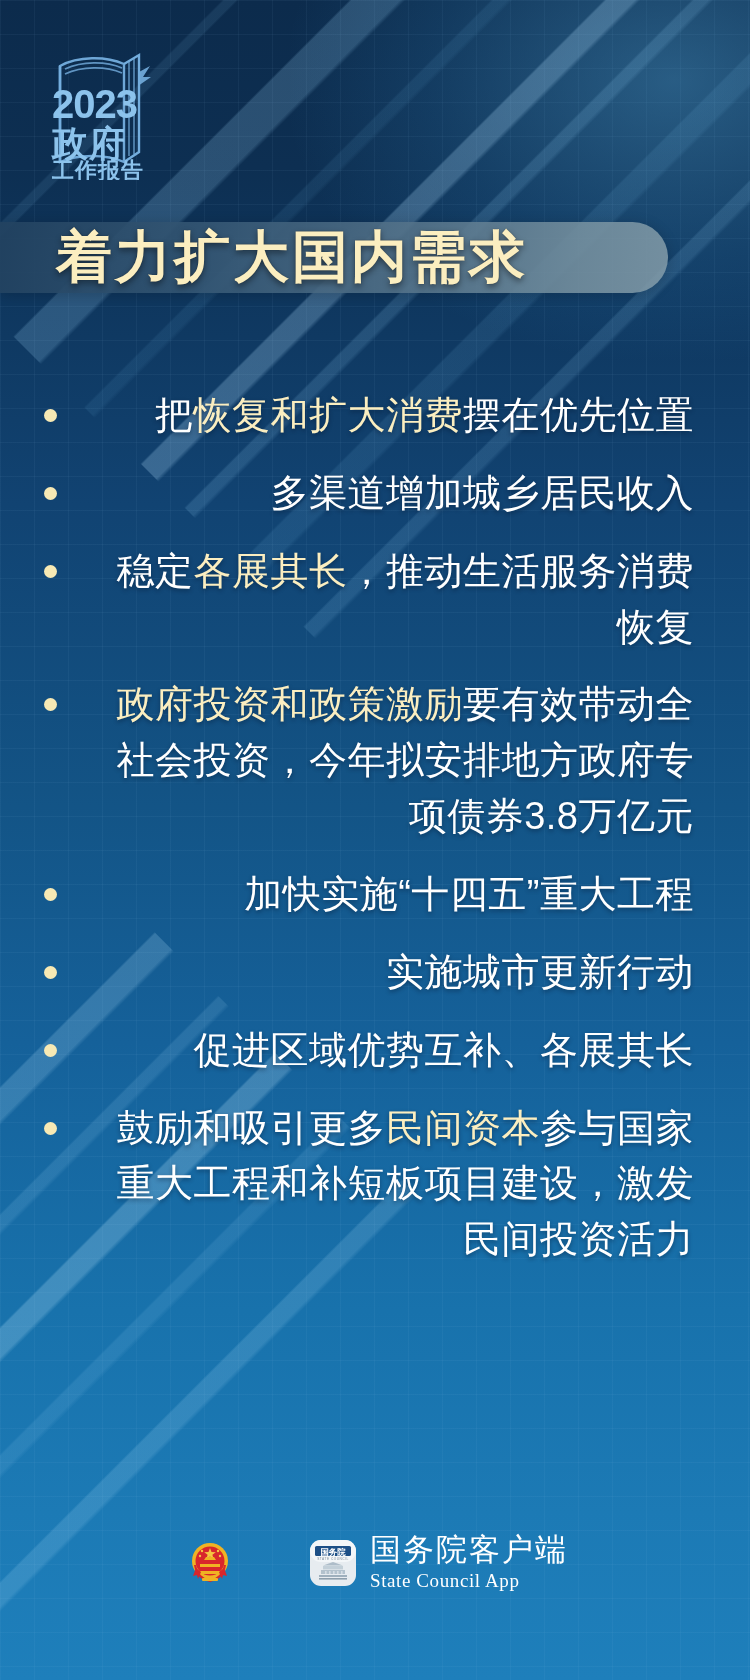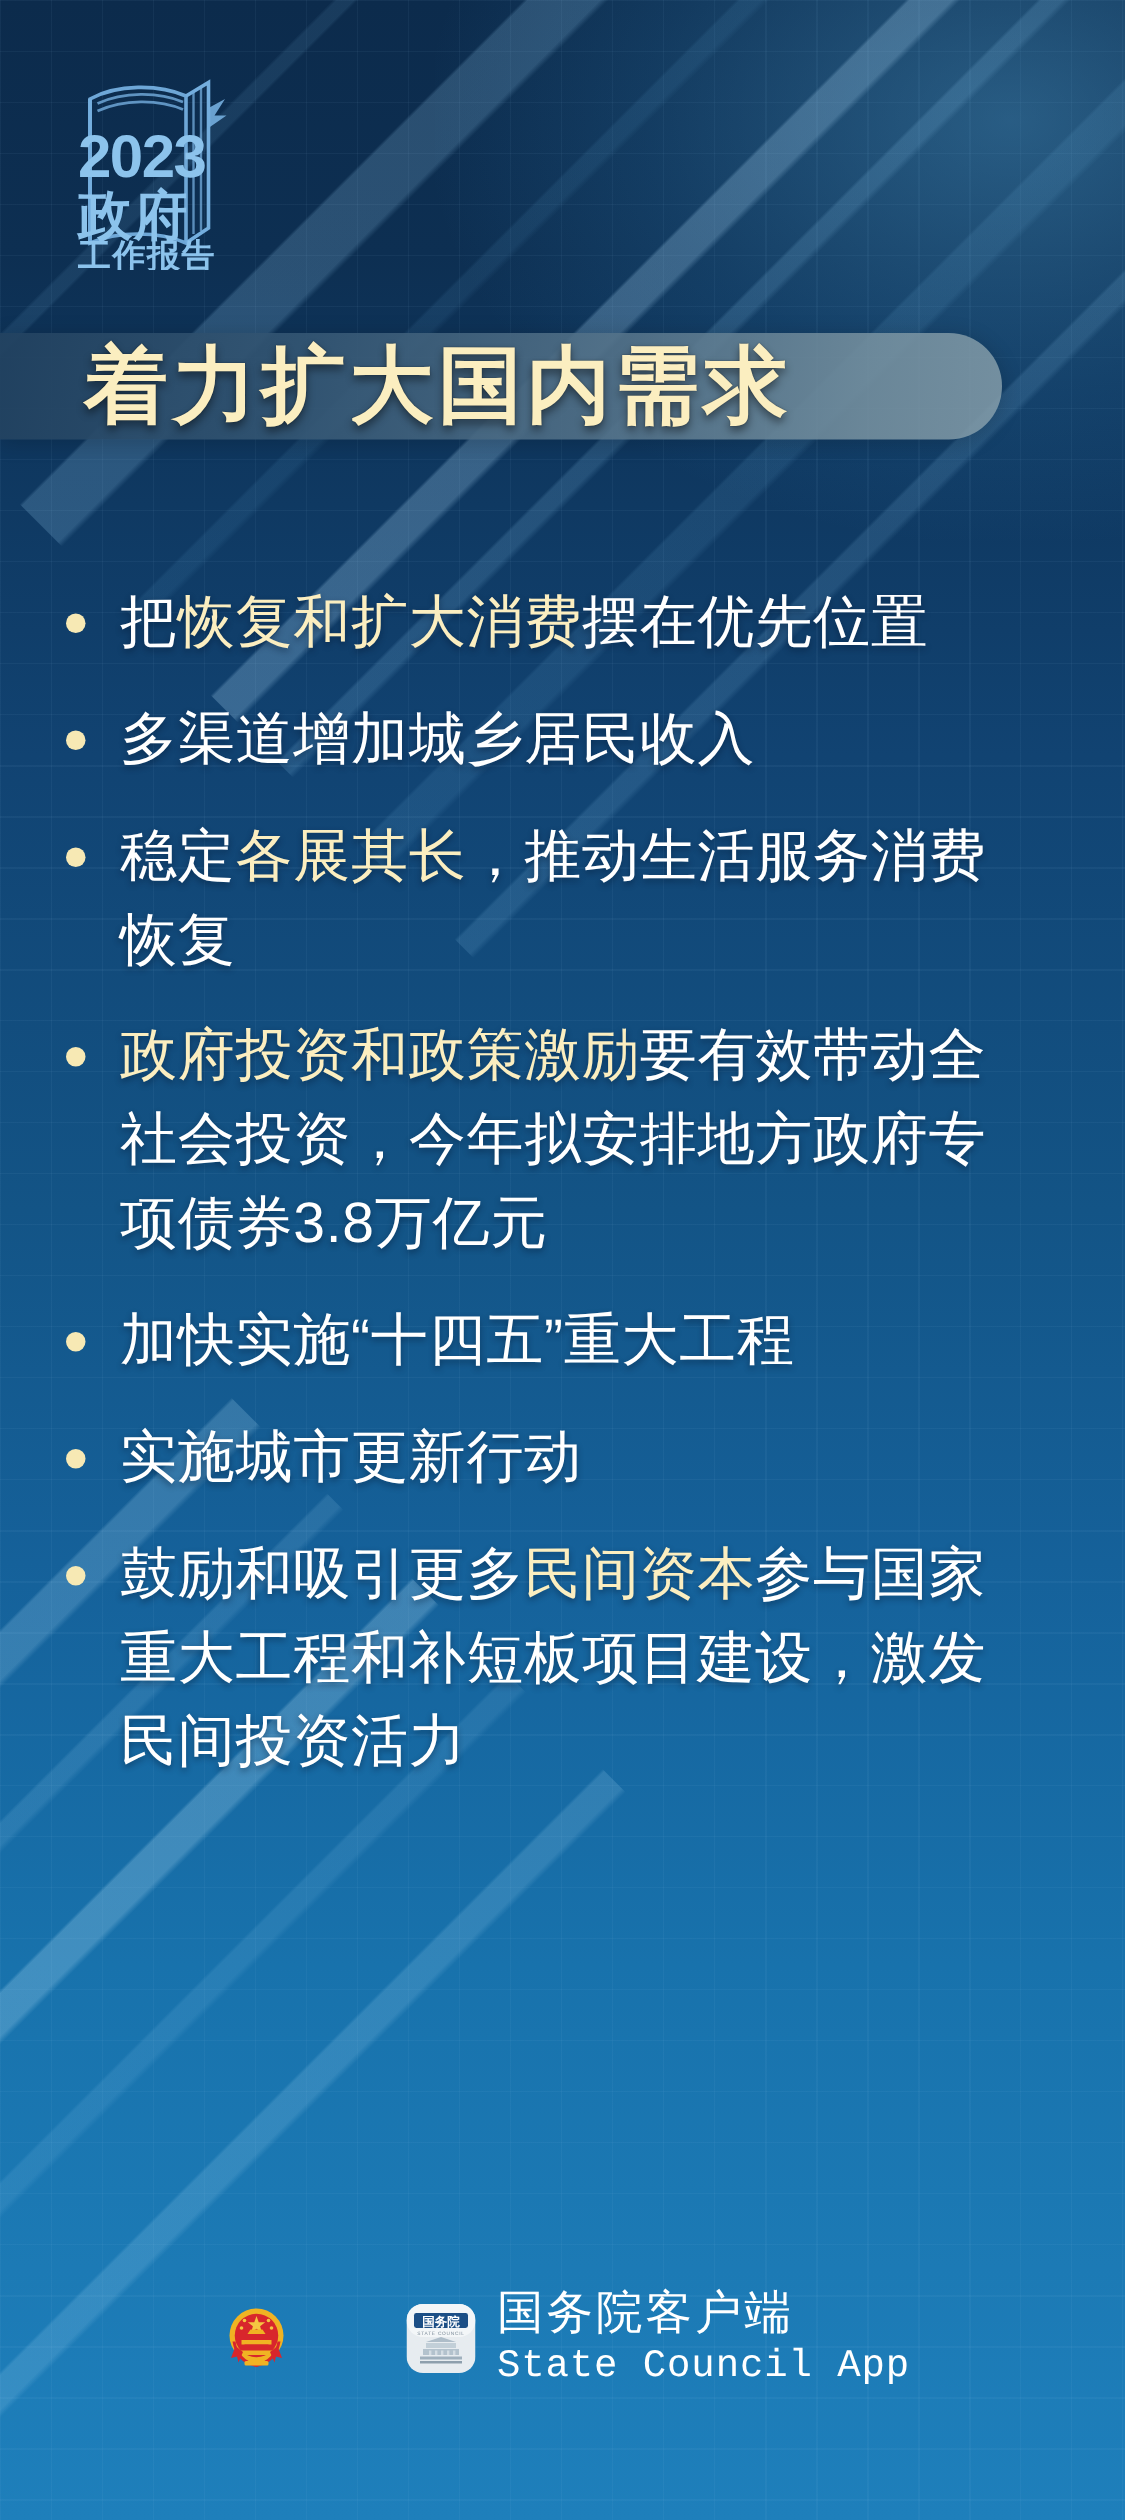--- a/index.html
+++ b/index.html
@@ -125,20 +125,21 @@
 
   
   #bullets{
     position:absolute;left:44px;top:388px;
     width:650px;
   }
   .bullet-row{
     display:flex;
     align-items:flex-start;
     margin-bottom:22px;
+    text-align:right;
   }
   .dot{
     flex:0 0 auto;
     width:13px;height:13px;border-radius:50%;
     background:#f7e9b4;
     margin-top:21px;margin-right:23px;
   }
   .bullet-text{
     flex:1 1 auto;
     font-size:38px;
@@ -168,22 +169,22 @@
   }
   .gov-url{
     font-size:16px;color:#eaf3fb;letter-spacing:.8px;margin-top:4px;
     font-family:"Liberation Serif","DejaVu Serif",serif;font-weight:bold;
   }
   .app-icon{flex:0 0 auto;}
   .sc-cn{
     font-size:31px;font-weight:normal;color:#ffffff;letter-spacing:2px;line-height:1.12;
   }
   .sc-en{
-    font-size:26px;color:#ffffff;letter-spacing:.6px;margin-top:2px;
-    font-family:Liberation Mono, monospace;
+    font-size:19px;color:#ffffff;letter-spacing:.6px;margin-top:2px;
+    font-family:Liberation Serif, serif;
   }
 </style>
 </head>
 <body>
 
 <div id="poster">
 
   <div class="grid"></div>
   <div class="glow-tr"></div>
   <div class="streaks-tr"></div>
@@ -228,20 +229,24 @@
         <span class="dot"></span>
         <div class="bullet-text"><span class="hl">政府投资和政策激励</span><span>要有效带动全社会投资，今年拟安排地方政府专项债券3.8万亿元</span></div>
       </div>
       <div class="bullet-row">
         <span class="dot"></span>
         <div class="bullet-text"><span>加快实施“十四五”重大工程</span></div>
       </div>
       <div class="bullet-row">
         <span class="dot"></span>
         <div class="bullet-text"><span>实施城市更新行动</span></div>
+      </div>
+      <div class="bullet-row">
+        <span class="dot"></span>
+        <div class="bullet-text"><span>促进区域优势互补、各展其长</span></div>
       </div>
       <div class="bullet-row">
         <span class="dot"></span>
         <div class="bullet-text"><span>鼓励和吸引更多</span><span class="hl">民间资本</span><span>参与国家重大工程和补短板项目建设，激发民间投资活力</span></div>
       </div>
     </div>
 
   <div id="footer">
 
     <div class="logo-block">

